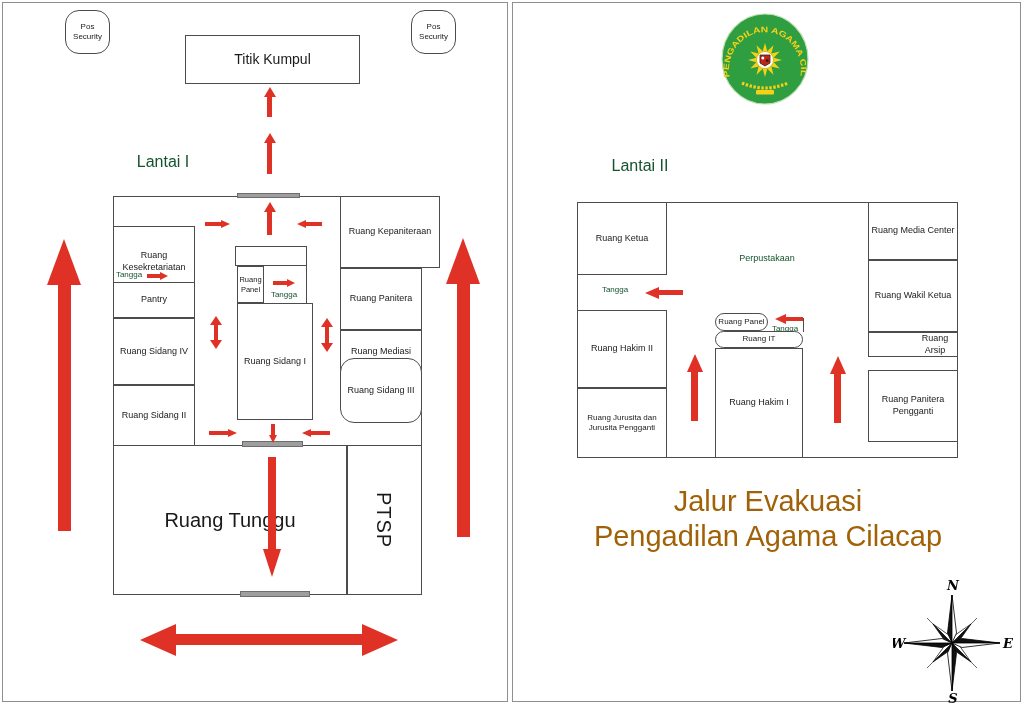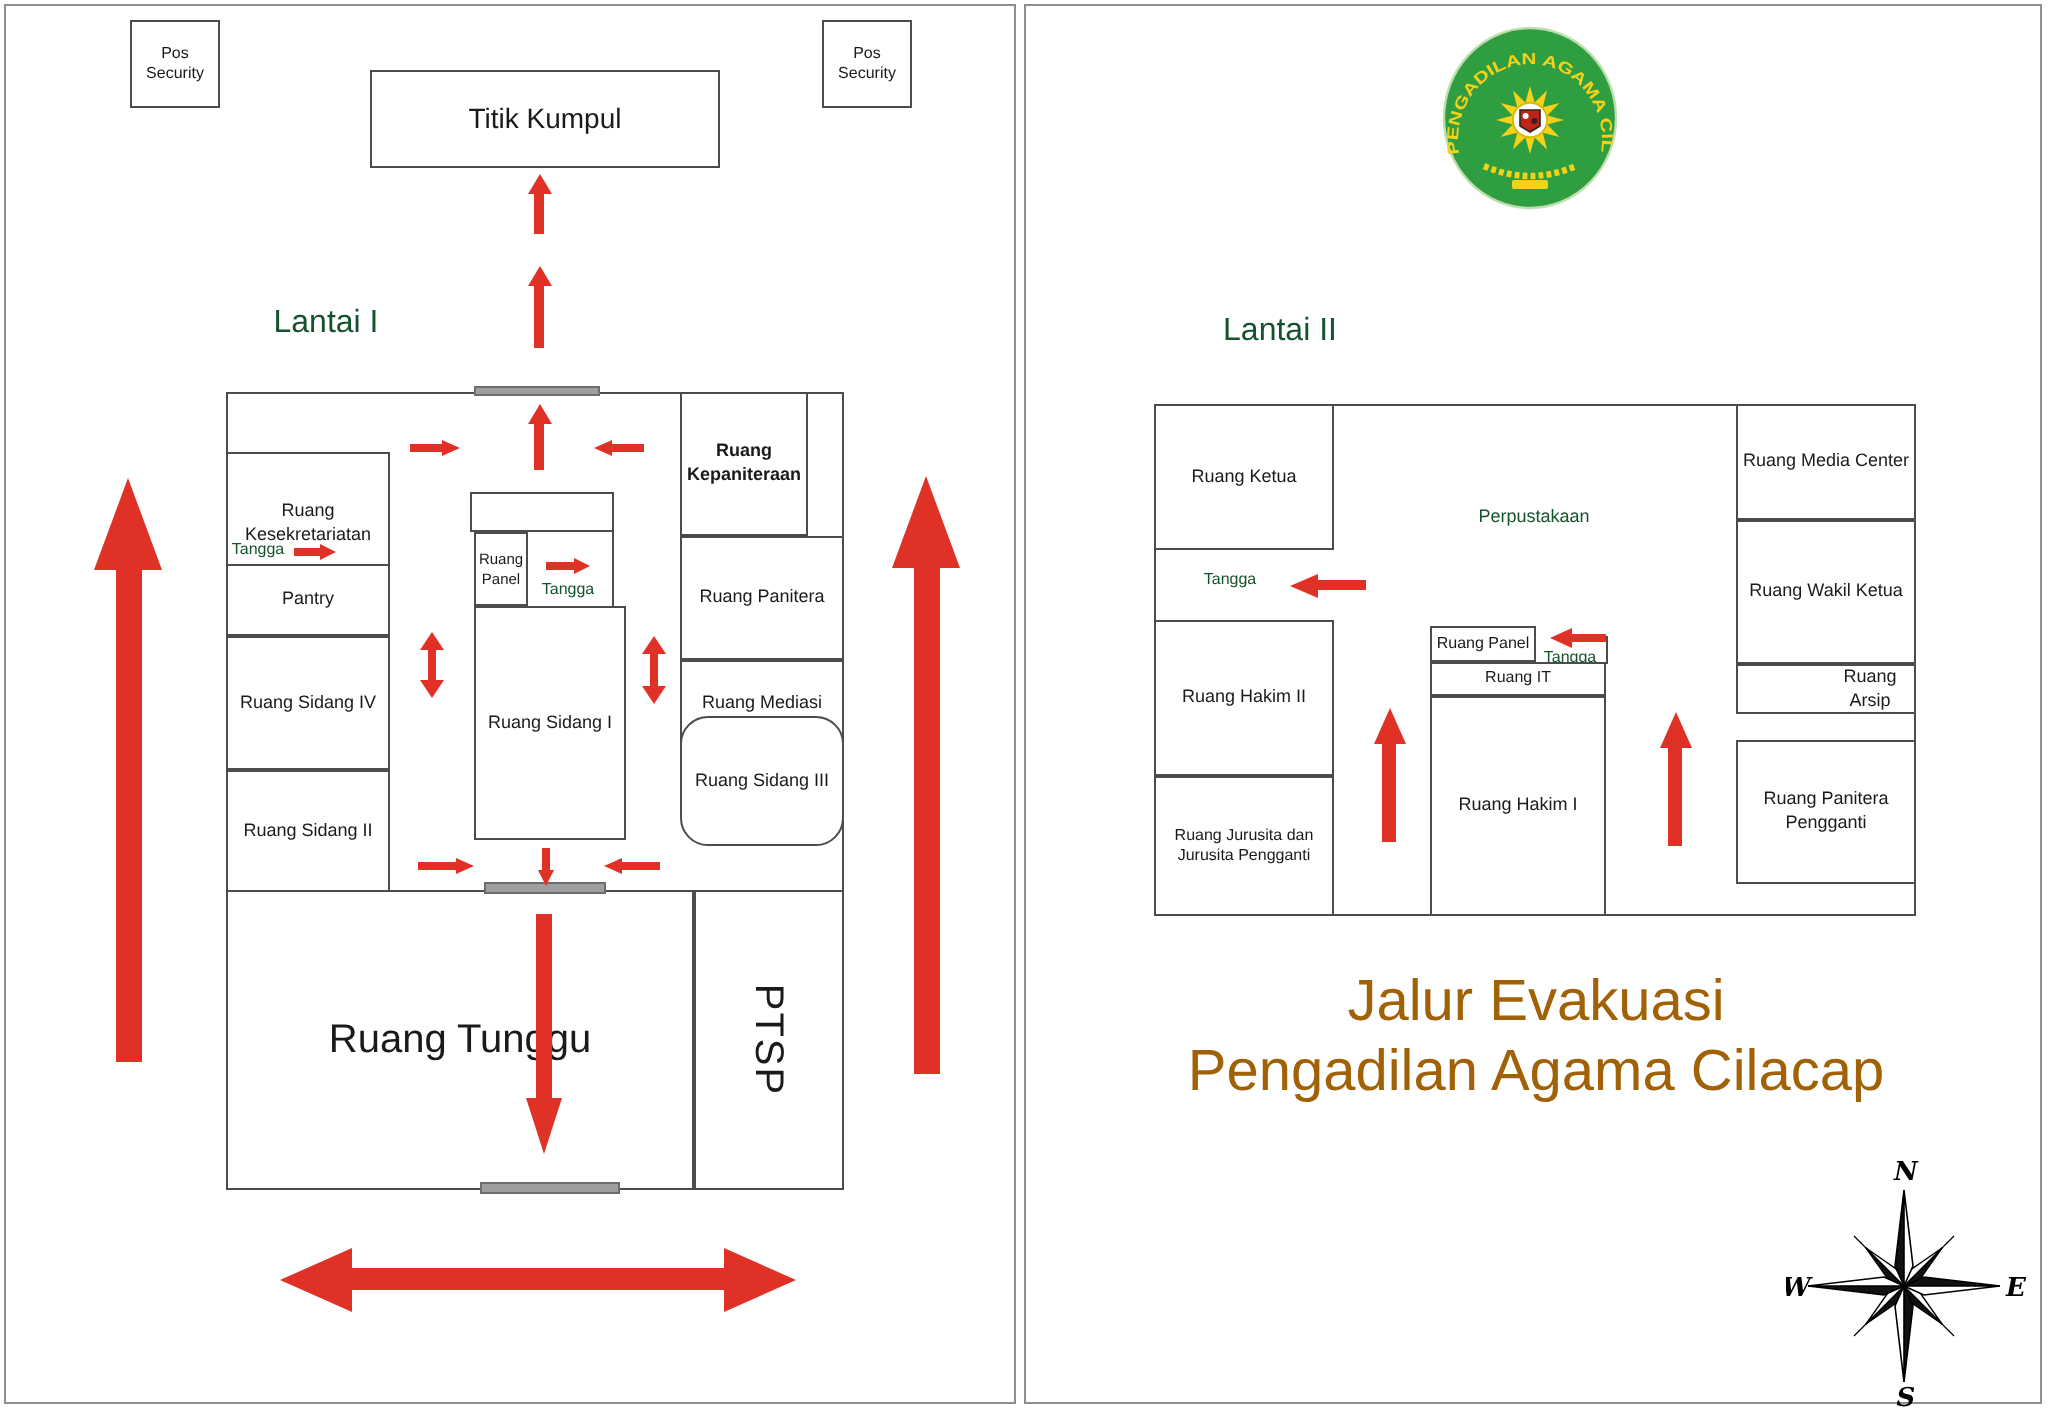--- a/index.html
+++ b/index.html
@@ -14,21 +14,21 @@
   .outline { position:absolute; border:1px solid #4c4c4c; background:transparent; }
   .room { position:absolute; border:1px solid #4c4c4c; background:#fff;
           display:flex; align-items:center; justify-content:center; text-align:center;
           font-size:9px; line-height:1.3; color:#1a1a1a; padding:1px 2px; }
   .nolabelbox { position:absolute; border:1px solid #4c4c4c; background:#fff; }
   .lbl { position:absolute; text-align:center; color:#14532d; }
   .wall { position:absolute; background:#4c4c4c; }
   .door { position:absolute; background:#9e9e9e; border:1px solid #6d6d6d; z-index:5; }
 
   .floor-label { font-size:16px; }
-  .f8  { font-size:8px; }
+  .f8  { font-size:8px;border-radius:14px; }
   .f75 { font-size:7.5px; line-height:1.25; }
   .f14 { font-size:14px; }
   .big-room { font-size:20px; line-height:1.25; }
   .ptsp-box span { transform:rotate(90deg); font-size:20px; letter-spacing:1px; white-space:nowrap; }
 
   .title { position:absolute; left:540px; top:484px; width:456px; text-align:center;
            font-size:29px; line-height:1.22; color:#a16207; }
 
   
   .arr { position:absolute; display:flex; --red:#e03127; z-index:6; }
@@ -70,21 +70,21 @@
   <div class="room" style="left:113px; top:208px; width:82px; height:72px;margin-top:18px;">Ruang Kesekretariatan</div>
   <div class="lbl f8" style="left:112px; top:270px; width:34px;">Tangga</div>
   <div class="arr h" style="left:147px; top:271px; width:21px; height:9px; --c:9px; --l:8px; --s:4px;">
       <div class="shaft"></div>
       <div class="head rt"></div>
     </div>
   <div class="room" style="left:113px; top:282px; width:82px; height:36px;">Pantry</div>
   <div class="room" style="left:113px; top:318px; width:82px; height:67px;">Ruang Sidang IV</div>
   <div class="room" style="left:113px; top:385px; width:82px; height:61px;">Ruang Sidang II</div>
 
-  <div class="room" style="left:340px; top:196px; width:64px; height:72px;font-weight:bold;">Ruang Kepaniteraan</div>
+  <div class="room" style="left:340px; top:196px; width:100px; height:72px;">Ruang Kepaniteraan</div>
   <div class="room" style="left:340px; top:268px; width:82px; height:62px;">Ruang Panitera</div>
   <div class="room" style="left:340px; top:330px; width:82px; height:43px;">Ruang Mediasi</div>
   <div class="room" style="left:340px; top:358px; width:82px; height:65px;border-radius:14px;">Ruang Sidang III</div>
 
   <div class="nolabelbox" style="left:235px; top:246px; width:72px; height:20px;"></div>
   <div class="room f75" style="left:237px; top:266px; width:27px; height:37px;">Ruang Panel</div>
   <div class="wall" style="left:306px; top:266px; width:1px; height:37px;"></div>
   <div class="arr h" style="left:273px; top:278px; width:22px; height:9px; --c:9px; --l:8px; --s:4px;">
       <div class="shaft"></div>
       <div class="head rt"></div>

